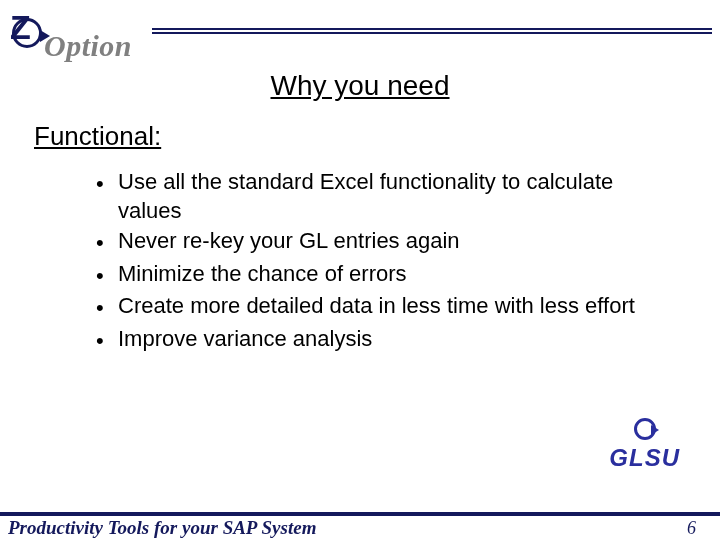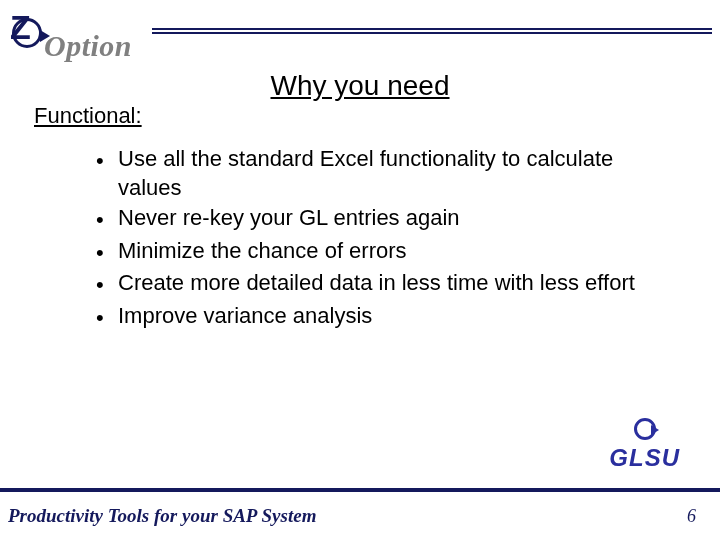--- a/index.html
+++ b/index.html
@@ -76,23 +76,24 @@
     text-align: center;
     margin-top: 14px;
   }
   .title-line {
     font-size: 28px;
     text-decoration: underline;
     font-family: "Trebuchet MS", Verdana, sans-serif;
     line-height: 1.25;
   }
   .subhead {
-    font-size: 22px;
+    font-size: 26px;
     text-decoration: underline;
     margin-left: 34px;
+    margin-top: 18px;
     font-family: "Trebuchet MS", Verdana, sans-serif;
   }
   .bullets {
     margin-left: 96px;
     margin-right: 60px;
     margin-top: 16px;
   }
   .bullet-row {
     display: flex;
     align-items: flex-start;
@@ -136,21 +137,21 @@
     font-weight: 900;
     font-style: italic;
     font-size: 24px;
     color: #2a2f9e;
     letter-spacing: 1px;
   }
   .footer {
     position: absolute;
     left: 0; right: 0; bottom: 0;
     border-top: 4px solid #14195c;
-    height: 52px;
+    height: 28px;
     display: flex;
     align-items: center;
     justify-content: space-between;
     padding: 0 24px 0 8px;
   }
   .footer-text {
     font-family: Georgia, "Times New Roman", serif;
     font-style: italic;
     font-weight: bold;
     font-size: 19px;

